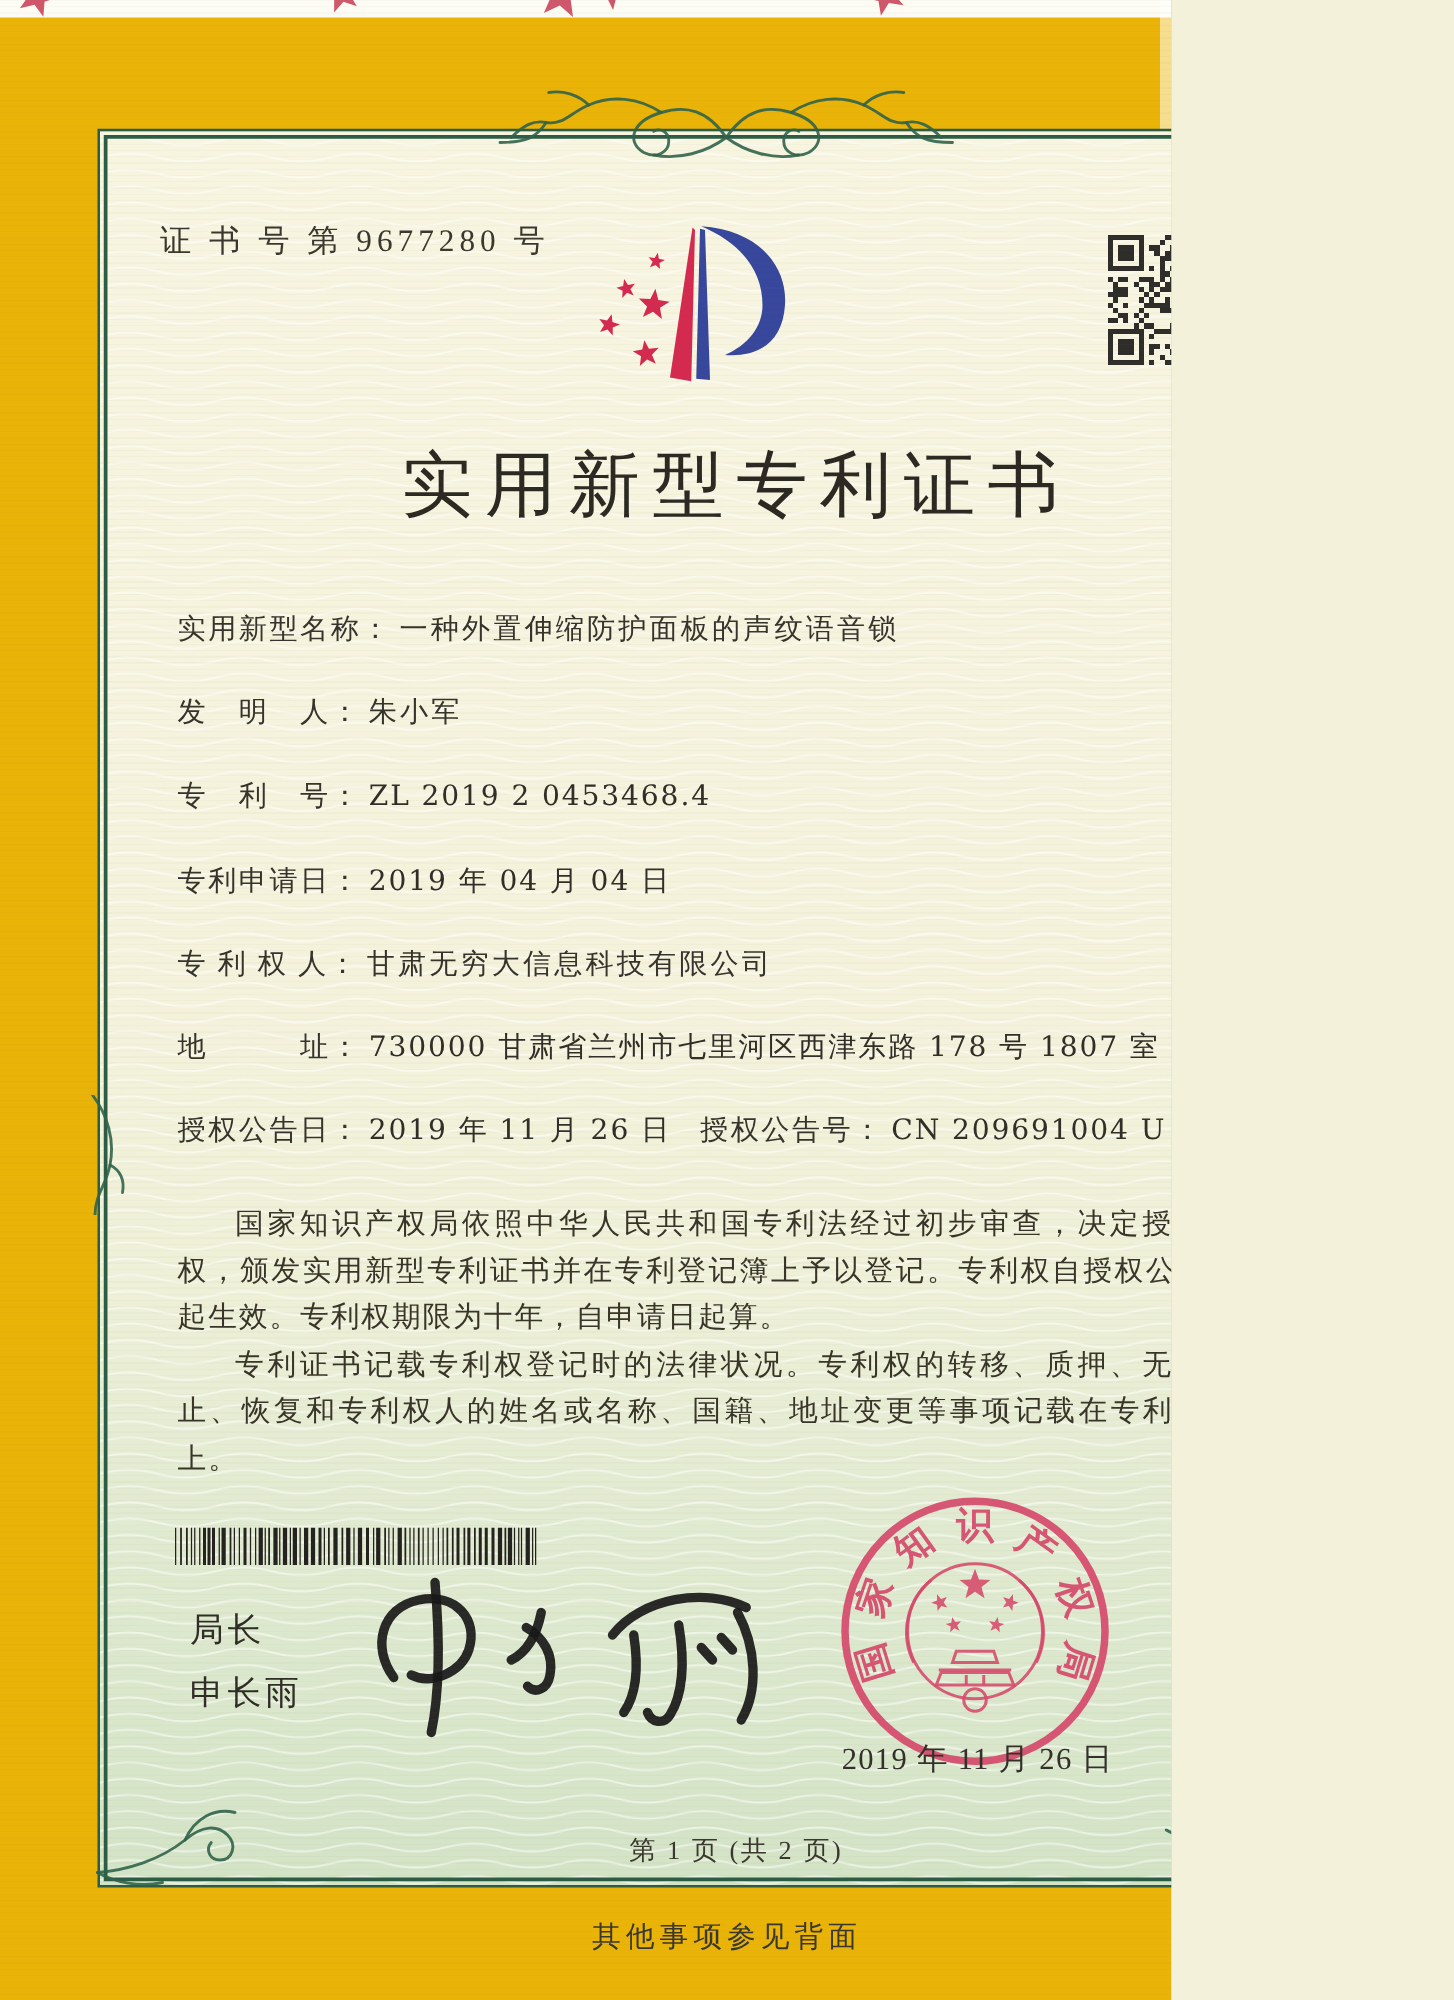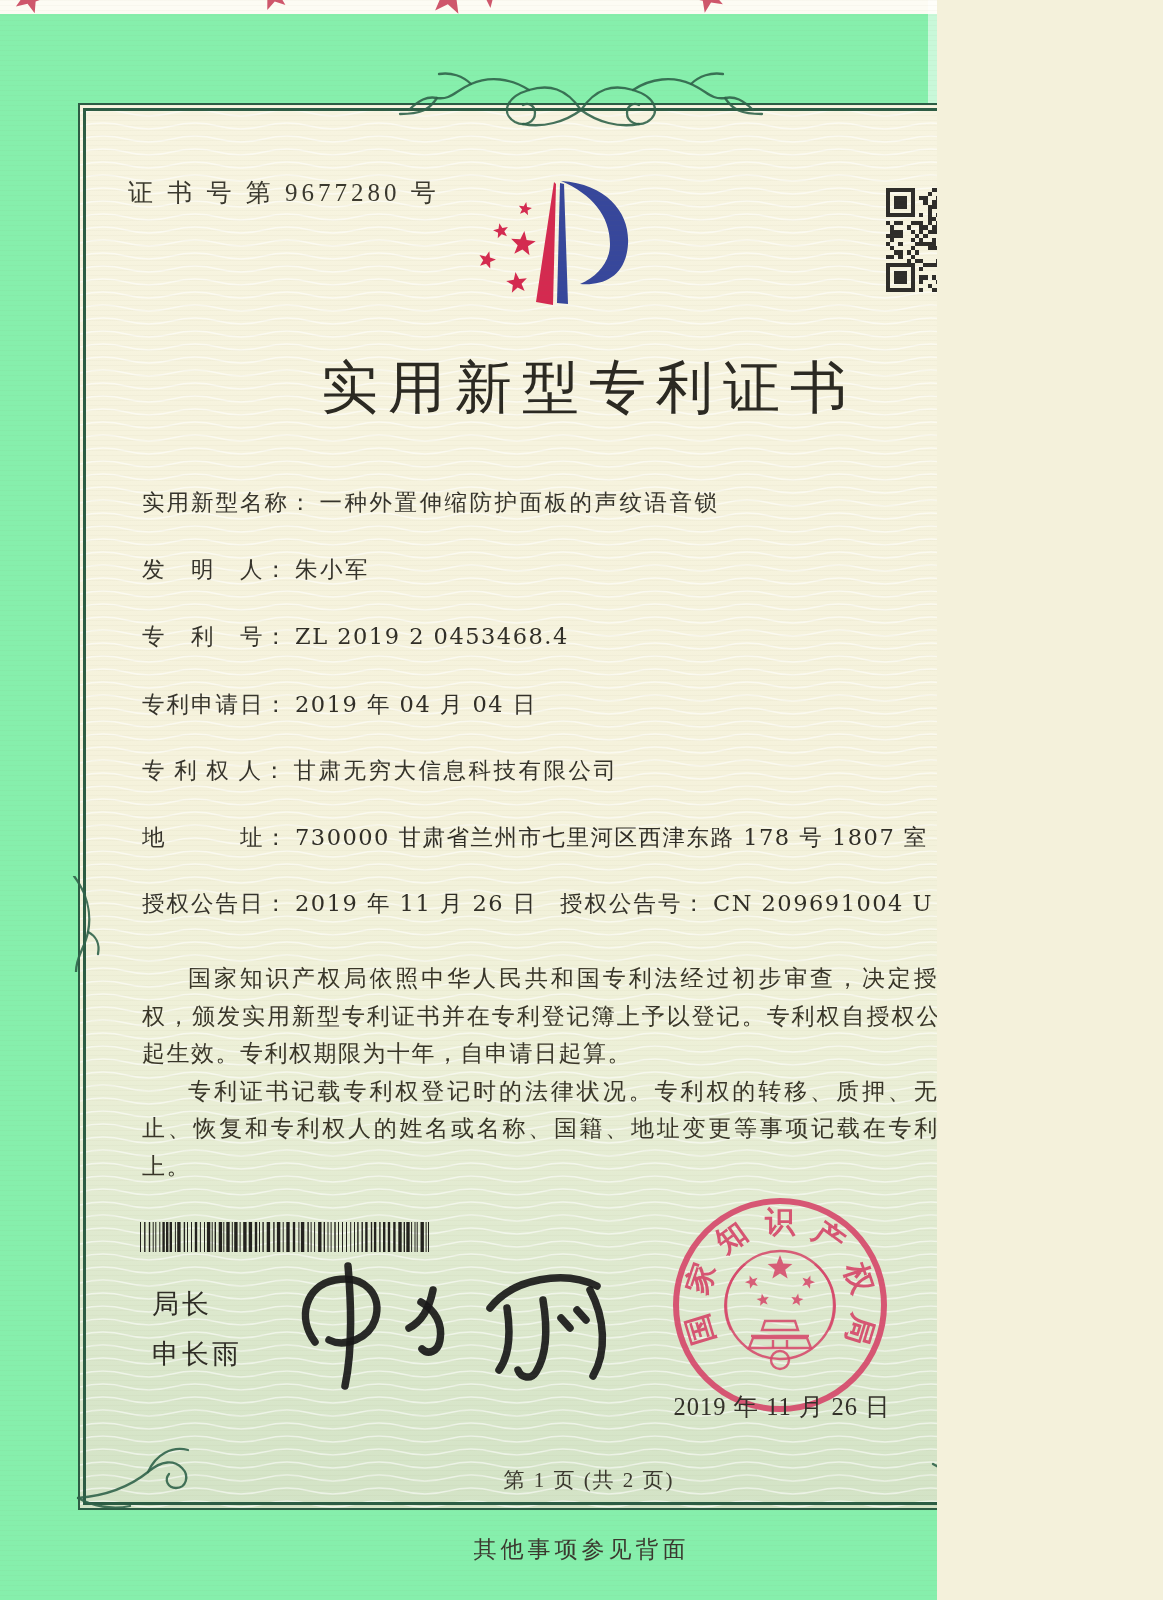--- a/index.html
+++ b/index.html
@@ -1,16 +1,16 @@
 <!DOCTYPE html>
 <html><head>
 <meta charset="utf-8">
 <style>
   html,body{margin:0;padding:0;background:#f4f1db;}
-  .page{position:relative;width:937px;height:1600px;background:#86efac;overflow:hidden;
+  .page{position:relative;width:937px;height:1600px;background:#eab308;overflow:hidden;
         font-family:"Liberation Serif","DejaVu Serif",serif;color:#35332b;}
   .page::before{content:"";position:absolute;inset:0;
         background:repeating-linear-gradient(180deg,rgba(125,115,70,.035) 0 1px,transparent 1px 5px);
         pointer-events:none;z-index:5;}
   .top-edge{position:absolute;left:0;top:0;width:100%;height:14px;background:#fdfcf4;z-index:1;}
   .right-edge{position:absolute;right:0;top:0;width:9px;height:760px;background:rgba(255,255,255,.55);z-index:1;}
 
   
   .frag{position:absolute;top:0;height:27px;overflow:hidden;z-index:2;}
   .frag polygon{fill:#c73a54;opacity:.85;}

